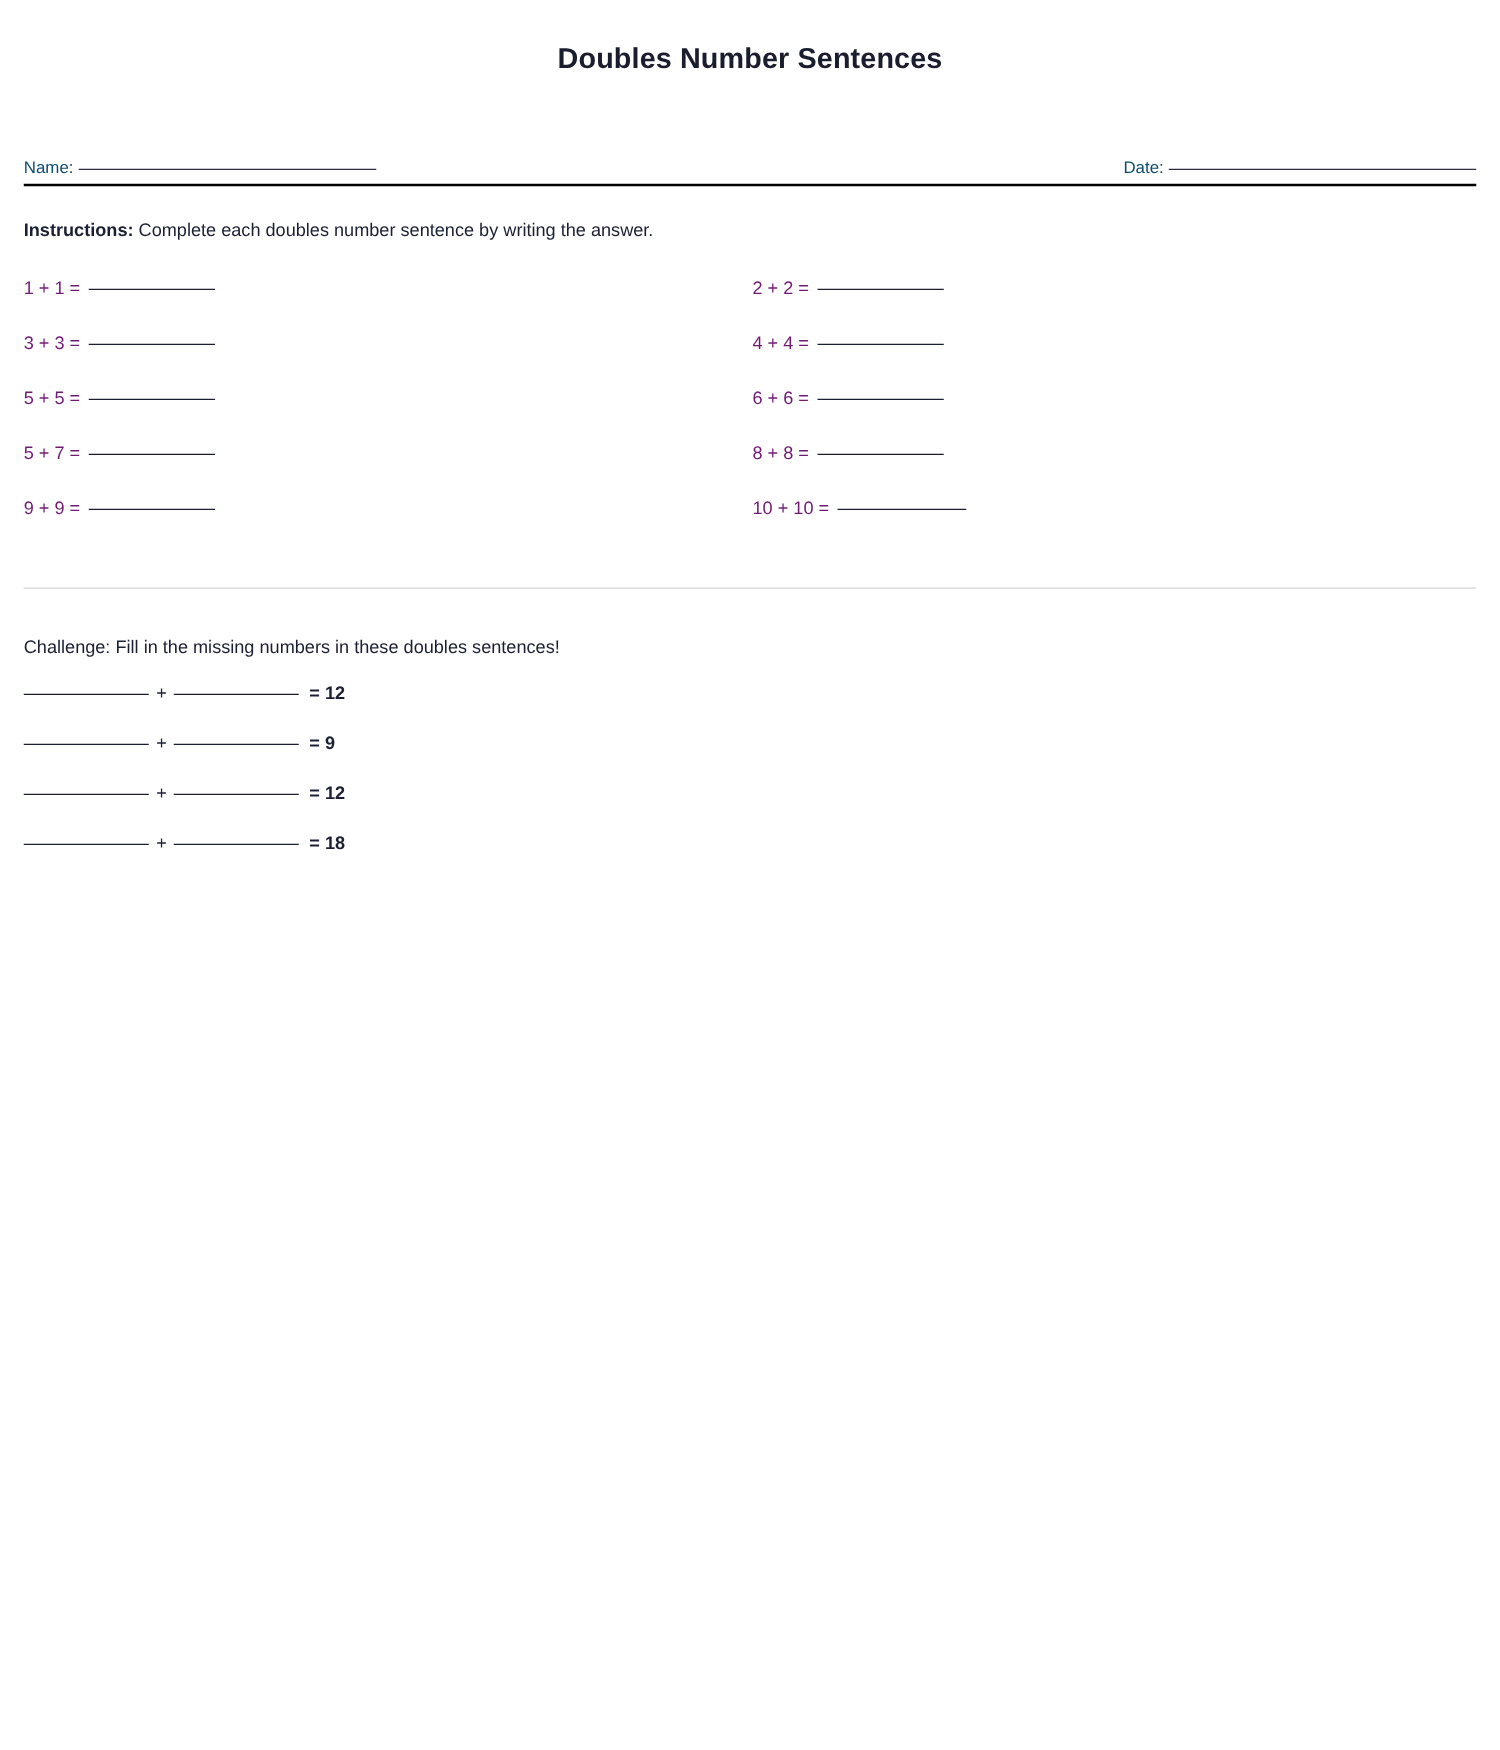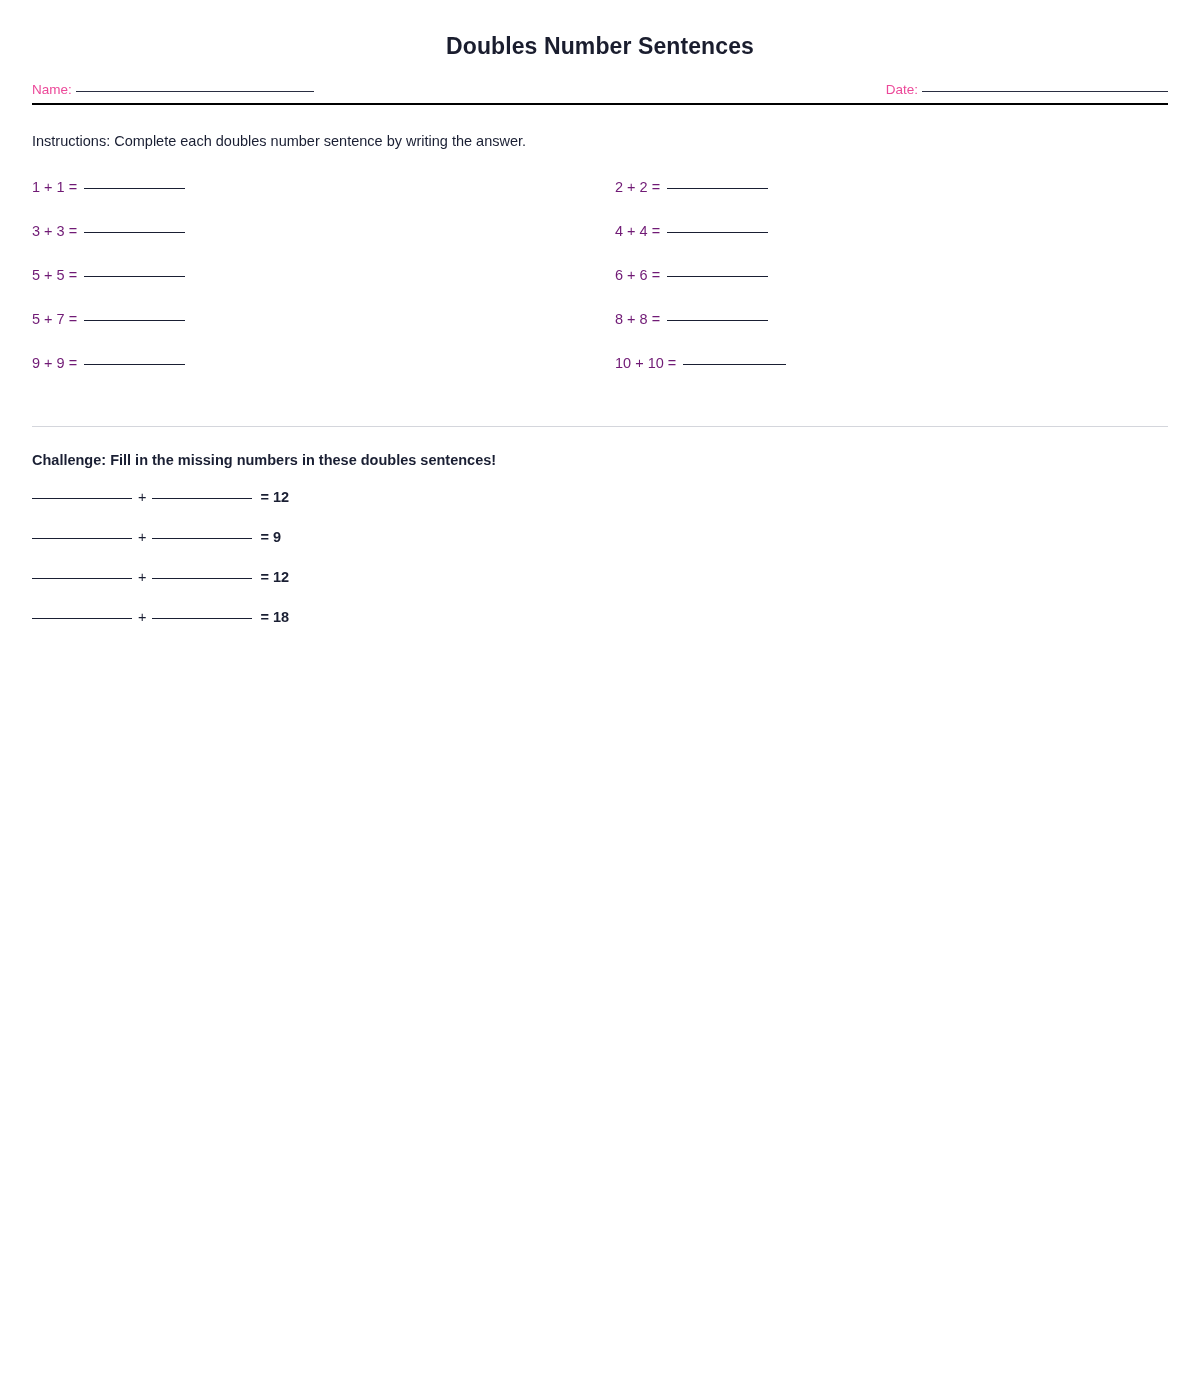--- a/index.html
+++ b/index.html
@@ -12,21 +12,21 @@
     height: 1400px;
     font-family: "Liberation Sans", sans-serif;
     color: #1a1f33;
     -webkit-font-smoothing: antialiased;
   }
   .page {
     position: relative;
     width: 1200px;
     height: 1210px;
     box-sizing: border-box;
-    padding: 0 32px;
+    padding: 0 19px;
   }
 
   
   .title {
     text-align: center;
     font-size: 23px;
     font-weight: bold;
     color: #1a1d2e;
     letter-spacing: 0.1px;
     margin: 0;
@@ -37,22 +37,23 @@
   .namedate {
     display: flex;
     justify-content: space-between;
     align-items: flex-end;
     margin-top: 22px;
   }
   .field {
     display: flex;
     align-items: baseline;
     font-size: 13.5px;
-    color: #ec4899;
+    color: #0c4a6e;
     white-space: nowrap;
+    margin-top: 44px;
   }
   .field .lbl { margin-right: 4px; }
   .rule-line {
     display: inline-block;
     border-bottom: 1px solid #2a2e42;
     height: 0;
     position: relative;
     top: -2px;
   }
   .name-line { width: 238px; }
@@ -63,21 +64,21 @@
     height: 0;
     border-bottom: 2.5px solid #000000;
   }
 
   
   .instructions {
     margin-top: 28px;
     font-size: 14.5px;
     color: #1a1f33;
   }
-  .instructions .strong { font-weight: normal; }
+  .instructions .strong { font-weight: bold; }
 
   
   .problems {
     margin-top: 30px;
     display: grid;
     grid-template-columns: 583px 1fr;
     row-gap: 0;
   }
   .prob {
     display: flex;
@@ -100,23 +101,23 @@
 
   
   .divider {
     margin-top: 27px;
     height: 0;
     border-bottom: 1.6px solid #d4d6dc;
   }
 
   
   .challenge-title {
-    margin-top: 25px;
-    font-size: 14.5px;
-    font-weight: bold;
+    margin-top: 39px;
+    font-size: 14.5px;
+    font-weight: normal;
     color: #1a1f33;
   }
   .challenge-list { margin-top: 21px; }
   .crow {
     display: flex;
     align-items: baseline;
     font-size: 14.5px;
     color: #1a1f33;
     height: 40px;
     white-space: nowrap;

